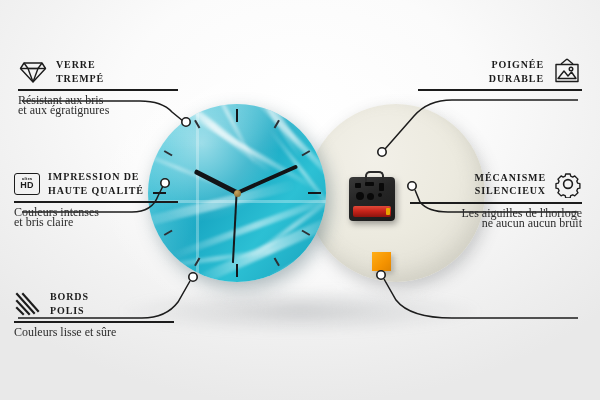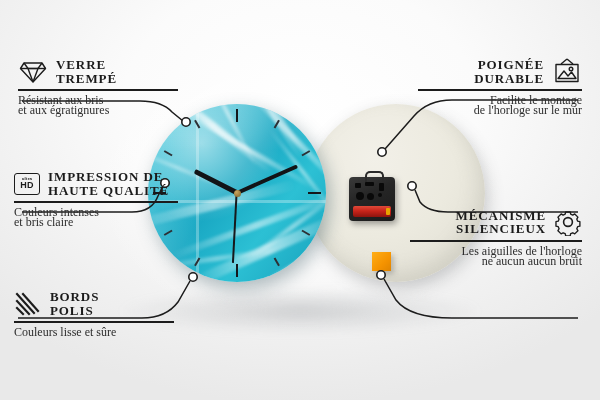--- a/index.html
+++ b/index.html
@@ -92,21 +92,21 @@
   .hand-min{ width:4px; height:66px; margin-left:-2px; margin-top:-66px; background:#121417; border-radius:2px 2px 0 0; }
   .hand-sec{ width:1.6px; height:70px; margin-left:-.8px; margin-top:-70px; background:#17191c; }
   .hub{ position:absolute; left:50%; top:50%; width:7px; height:7px; margin:-3.5px 0 0 -3.5px; border-radius:50%;
         background:radial-gradient(circle at 35% 30%, #c9a55f, #7d6026); }
 
   
   .callout{ position:absolute; }
   .co-head{ display:flex; align-items:center; gap:8px; }
   .co-title{
     font-family:"Liberation Serif", serif;
-    font-weight:700; font-size:13px; line-height:13.5px;
+    font-weight:700; font-size:10px; line-height:13.5px;
     letter-spacing:.9px; color:#1b1b1b; text-transform:uppercase;
     white-space:nowrap;
   }
   .co-rule{ height:1.6px; background:#1c1c1c; margin:4px 0 4px 0; }
   .co-desc{
     font-family:"Liberation Serif", serif;
     font-size:12px; line-height:10.5px; color:#2c2c2c; white-space:pre-line;
   }
   .left .co-head{ justify-content:flex-start; }
   .left .co-title{ text-align:left; }
@@ -301,25 +301,23 @@
             <path d="M15 1 L9 6"></path>
             <path d="M15 1 L21 6"></path>
             <rect x="4" y="6.5" width="22" height="17"></rect>
             <path d="M6 20.5 L12 13 L16 18 L19.5 14 L24 20.5 Z"></path>
             <circle cx="19" cy="11" r="1.8"></circle>
           </g>
         </svg>
       </span>
     </div>
     <div class="co-rule" style="width:164px"></div>
-    <div class="co-desc">Facilite le montage
-de l'horloge sur le mur</div>
-  </div>
-
-  <div class="callout right" style="left:410px; top:170px; width:172px;margin-top:38px;">
+  </div>
+
+  <div class="callout right" style="left:410px; top:170px; width:172px;">
     <div class="co-head">
       <span class="co-title"><span>MÉCANISME</span><br><span>SILENCIEUX</span></span>
       <span class="ico">
         <svg width="28" height="28" viewBox="0 0 28 28">
           <g fill="none" stroke="#1c1c1c" stroke-width="1.6" stroke-linejoin="round">
             <path d="M11.4 2.4 h5.2 l.6 2.6 2.4 1 2.3-1.3 3.7 3.7 -1.3 2.3 1 2.4 2.6 .6 v5.2 l-2.6 .6 -1 2.4 1.3 2.3 -3.7 3.7 -2.3-1.3 -2.4 1 -.6 2.6 h-5.2 l-.6-2.6 -2.4-1 -2.3 1.3 -3.7-3.7 1.3-2.3 -1-2.4 -2.6-.6 v-5.2 l2.6-.6 1-2.4 -1.3-2.3 3.7-3.7 2.3 1.3 2.4-1 Z" transform="scale(.86) translate(2.2,2.2)"></path>
             <circle cx="14" cy="14" r="4.4"></circle>
           </g>
         </svg>
       </span>

